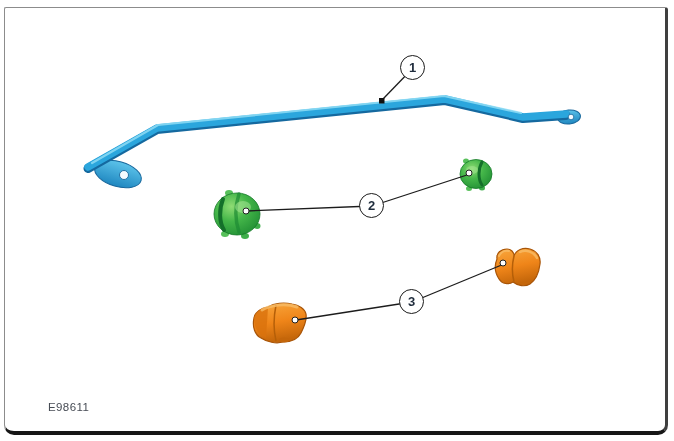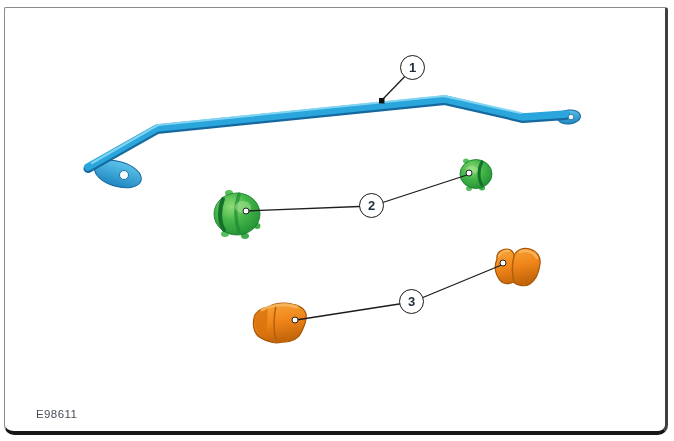--- a/index.html
+++ b/index.html
@@ -41,25 +41,24 @@
     background: #ffffff;
     display: flex;
     align-items: center;
     justify-content: center;
     font-weight: bold;
     font-size: 13px;
     color: #1f2c3c;
   }
   .fig-label {
     position: absolute;
-    left: 36px; top: 401px;
+    left: 48px; top: 401px;
     font-size: 11.5px;
     color: #474c55;
     letter-spacing: 0.4px;
-    margin-top: 7px;
   }
 </style>
 </head>
 <body>
 
 <div class="stage">
 
   <div class="frame"></div>
 
   <svg class="illus" viewBox="0 0 674 441" xmlns="http://www.w3.org/2000/svg">

